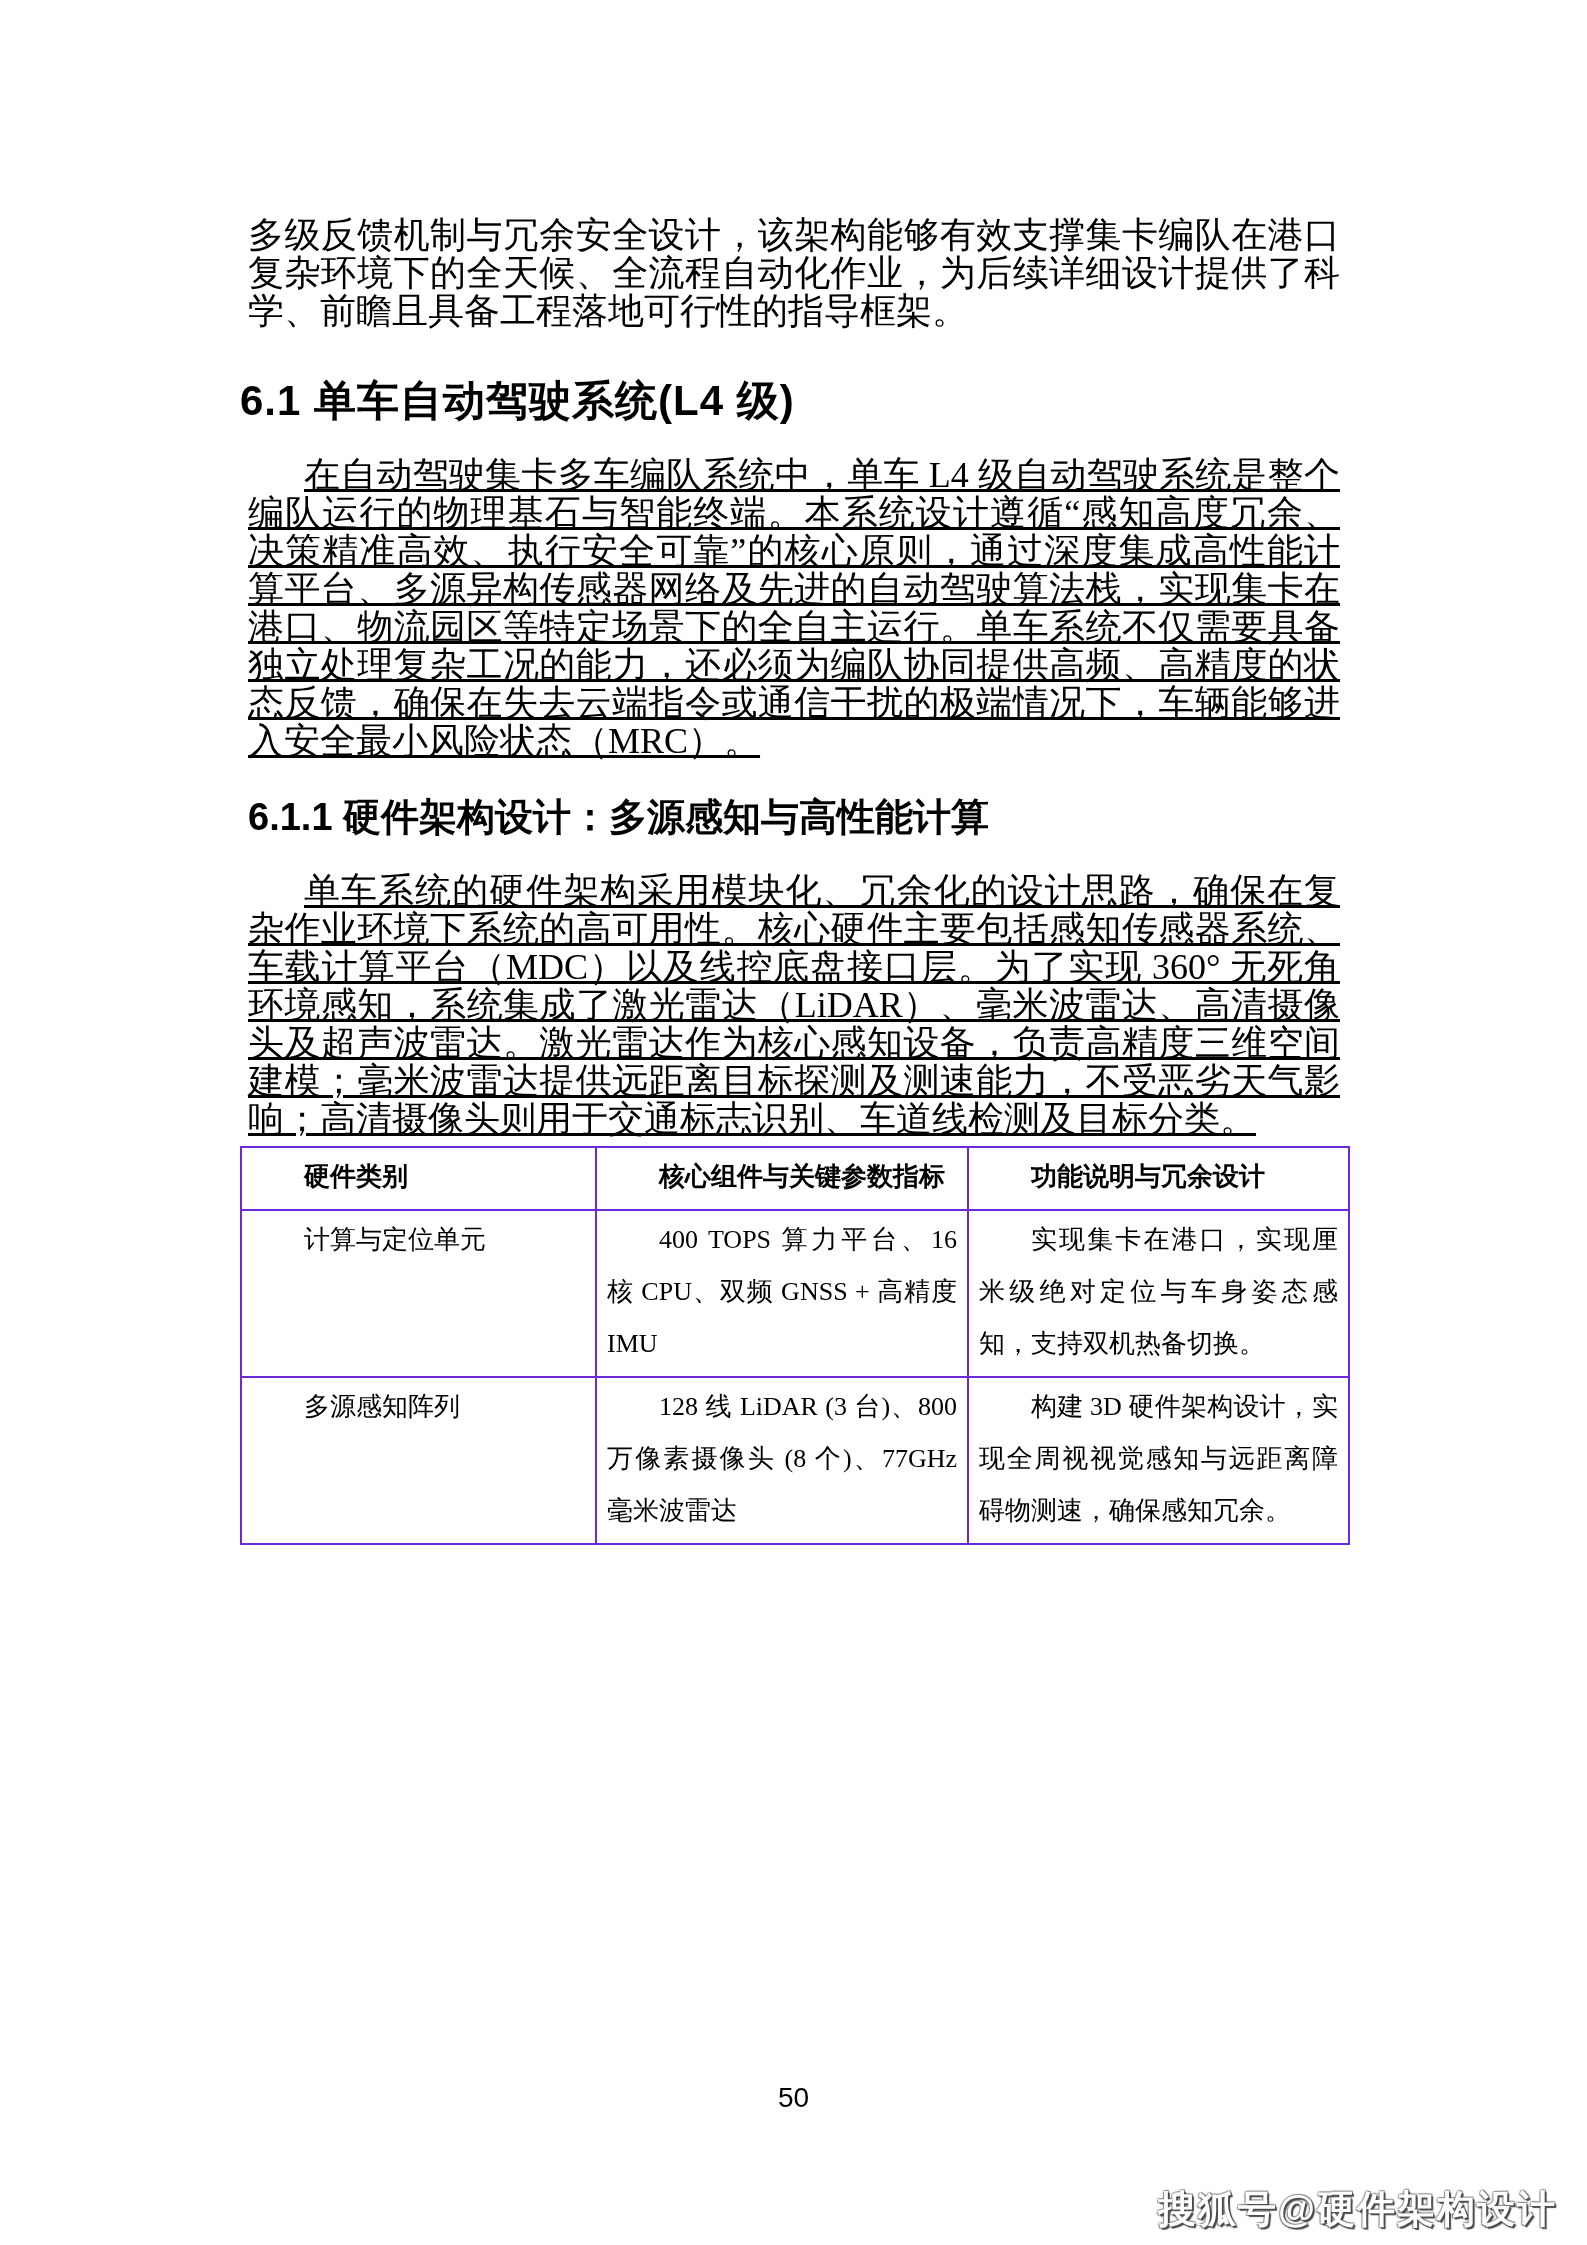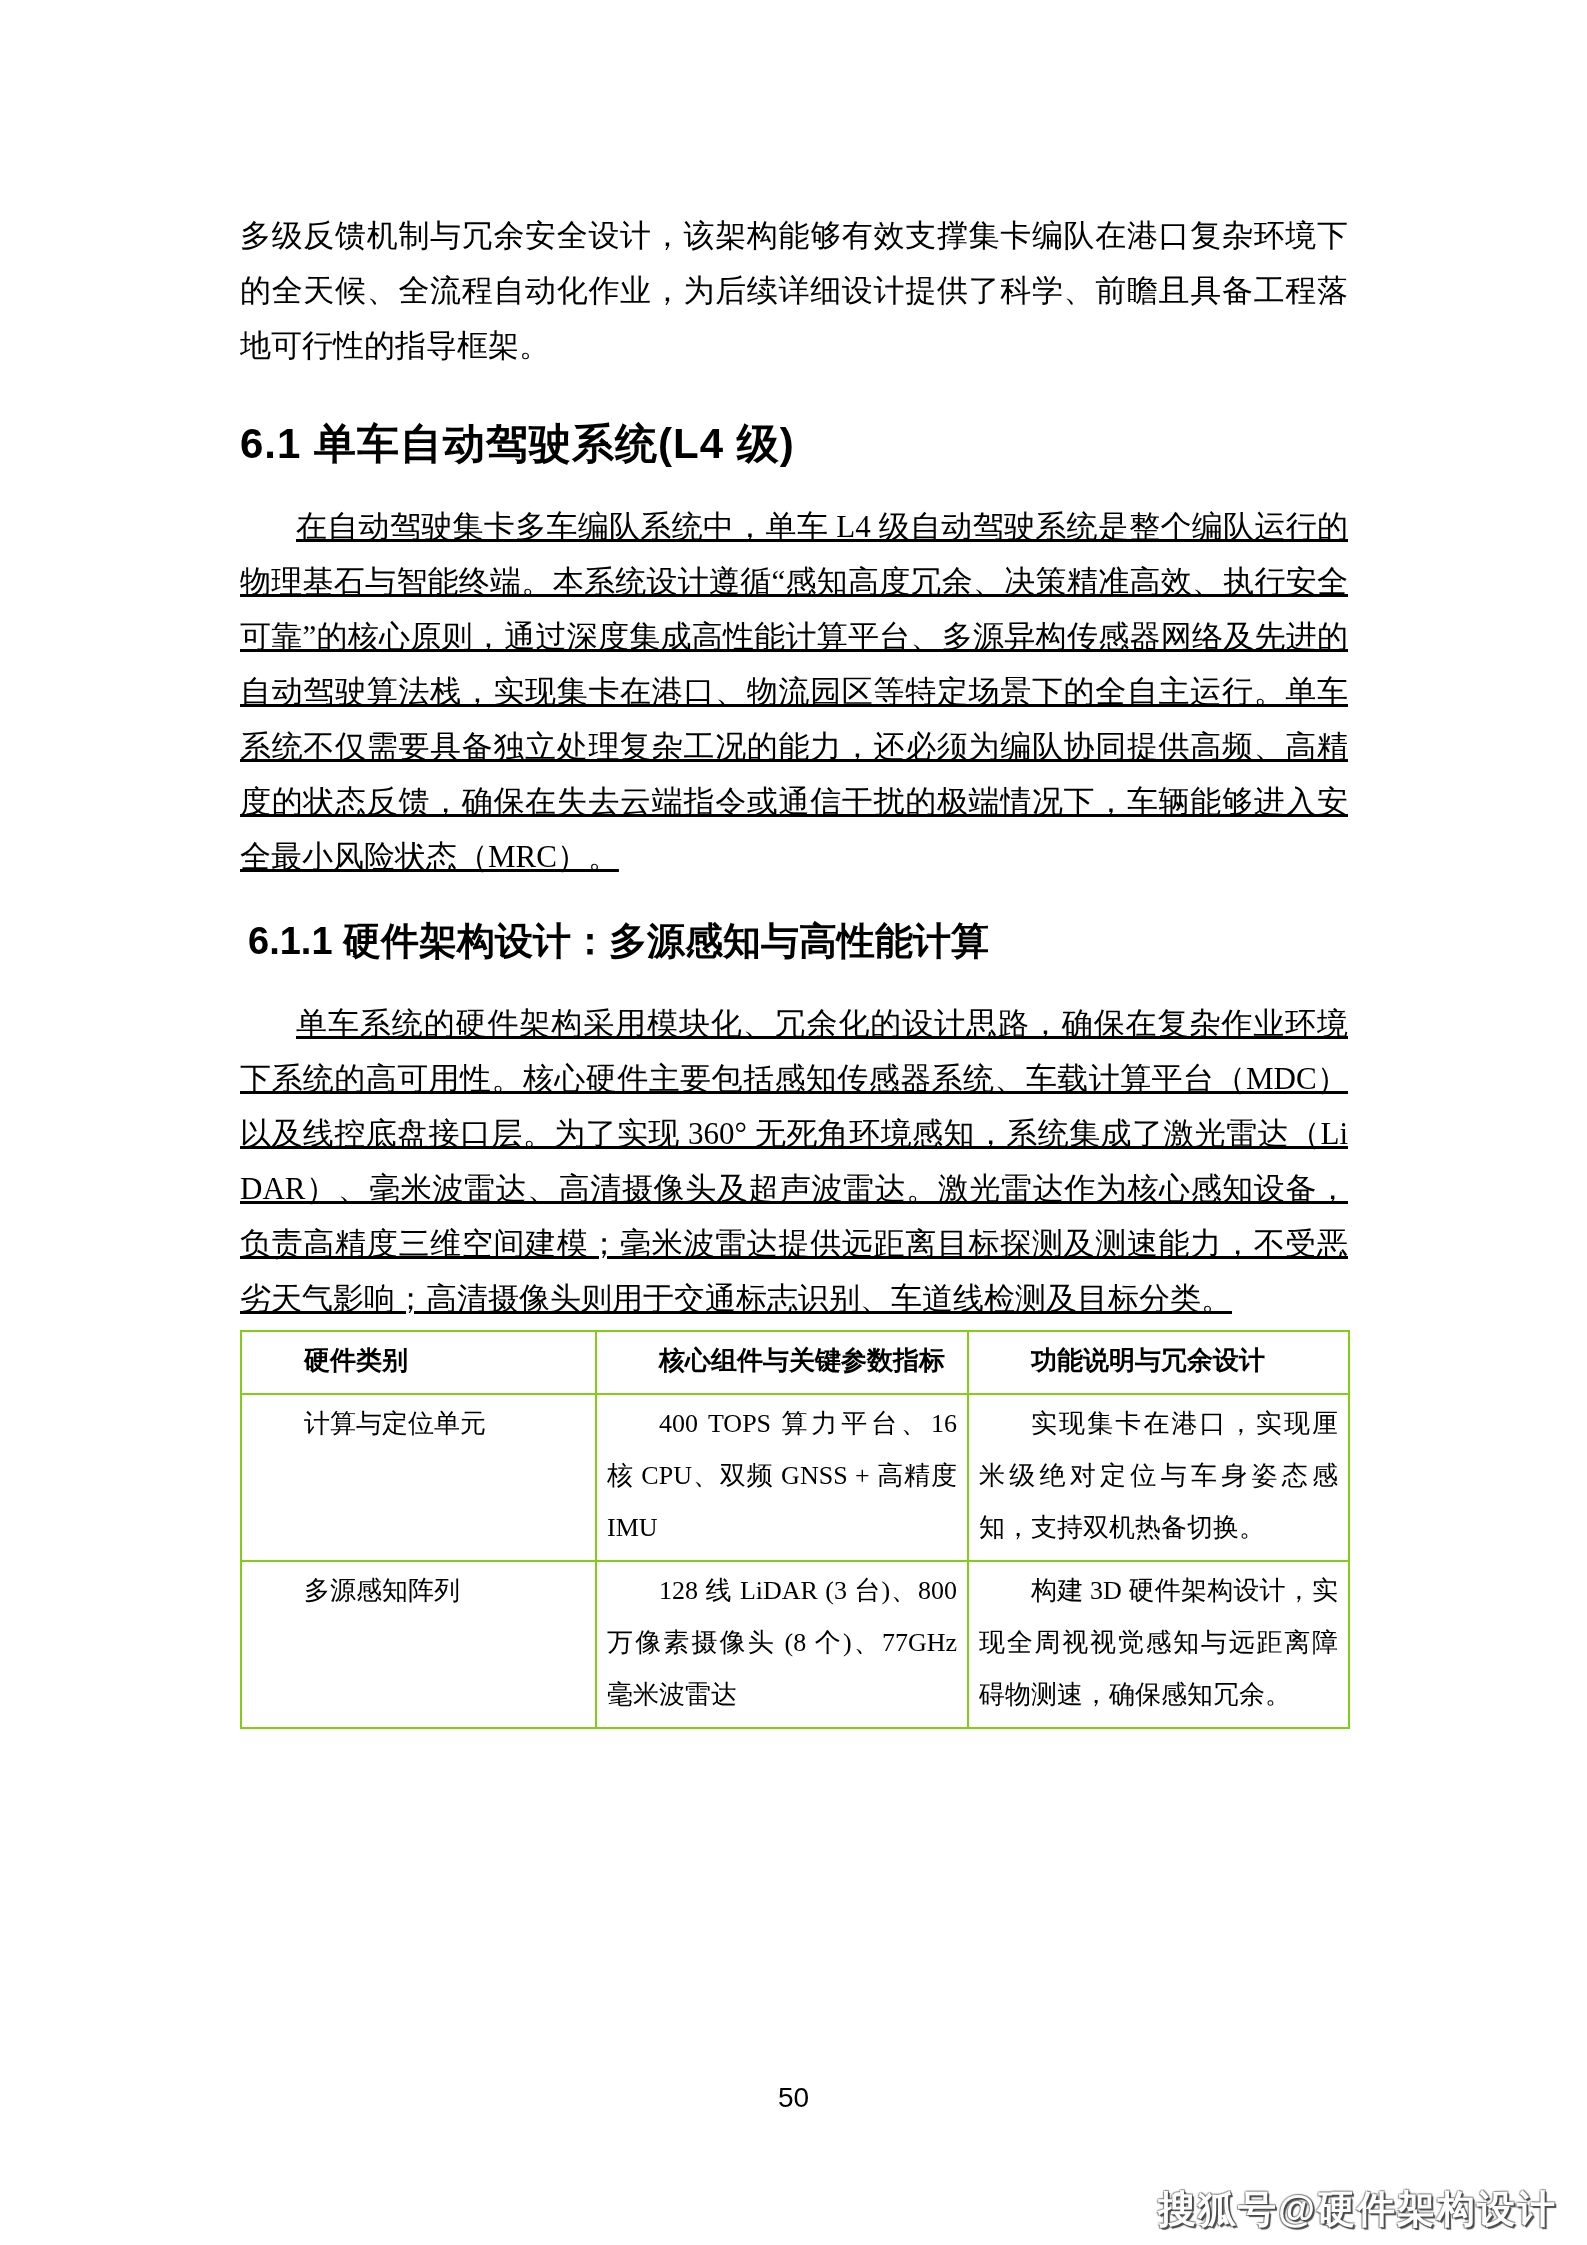--- a/index.html
+++ b/index.html
@@ -13,23 +13,23 @@
     font-family: "Liberation Serif", "DejaVu Serif", serif;
     overflow: hidden;
   }
   .content {
     position: absolute;
     left: 240px;
     top: 208px;
     width: 1108px;
   }
   p.body-par {
-    margin: 0;
-    font-size: 31px;
-    line-height: 55px;
+    margin: 8px;
+    font-size: 36px;
+    line-height: 38px;
     text-align: justify;
     word-break: break-all;
   }
   p.indent { text-indent: 56px; text-decoration: underline; }
   h2.sec {
     margin: 40px 0 24px 0;
     font-family: "Liberation Sans", "DejaVu Sans", sans-serif;
     font-size: 42px;
     line-height: 62px;
     font-weight: bold;
@@ -45,21 +45,21 @@
   table.hw {
     margin-top: 4px;
     width: 1108px;
     border-collapse: collapse;
     table-layout: fixed;
   }
   table.hw col.c1 { width: 355px; }
   table.hw col.c2 { width: 372px; }
   table.hw col.c3 { width: 381px; }
   table.hw th, table.hw td {
-    border: 2px solid #84cc16;
+    border: 2px solid #6d28d9;
     vertical-align: top;
     font-size: 26px;
     line-height: 52px;
     text-align: justify;
     word-break: break-all;
     padding: 3px 10px 6px 10px;
     text-indent: 52px;
     font-weight: normal;
   }
   table.hw th { font-weight: bold; }

